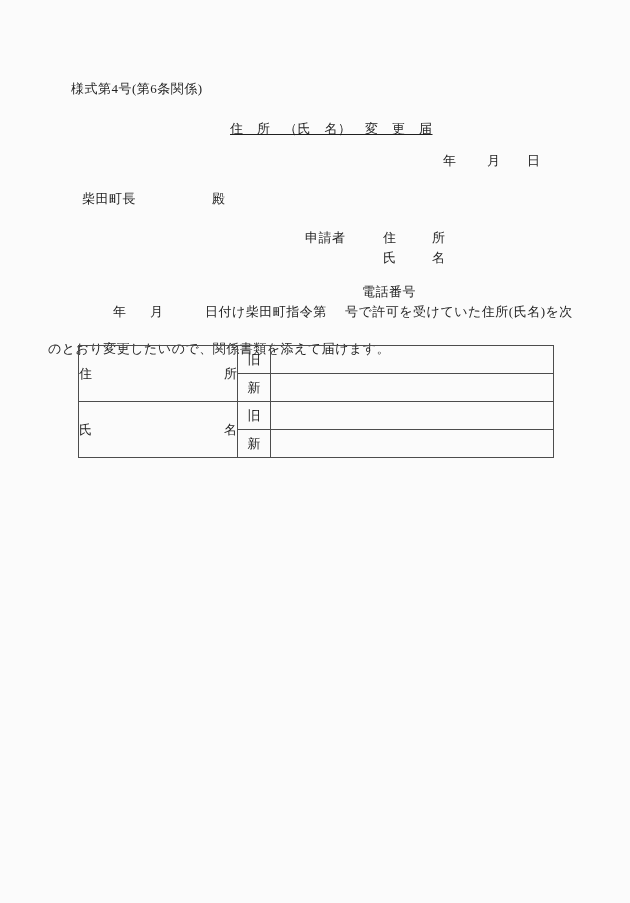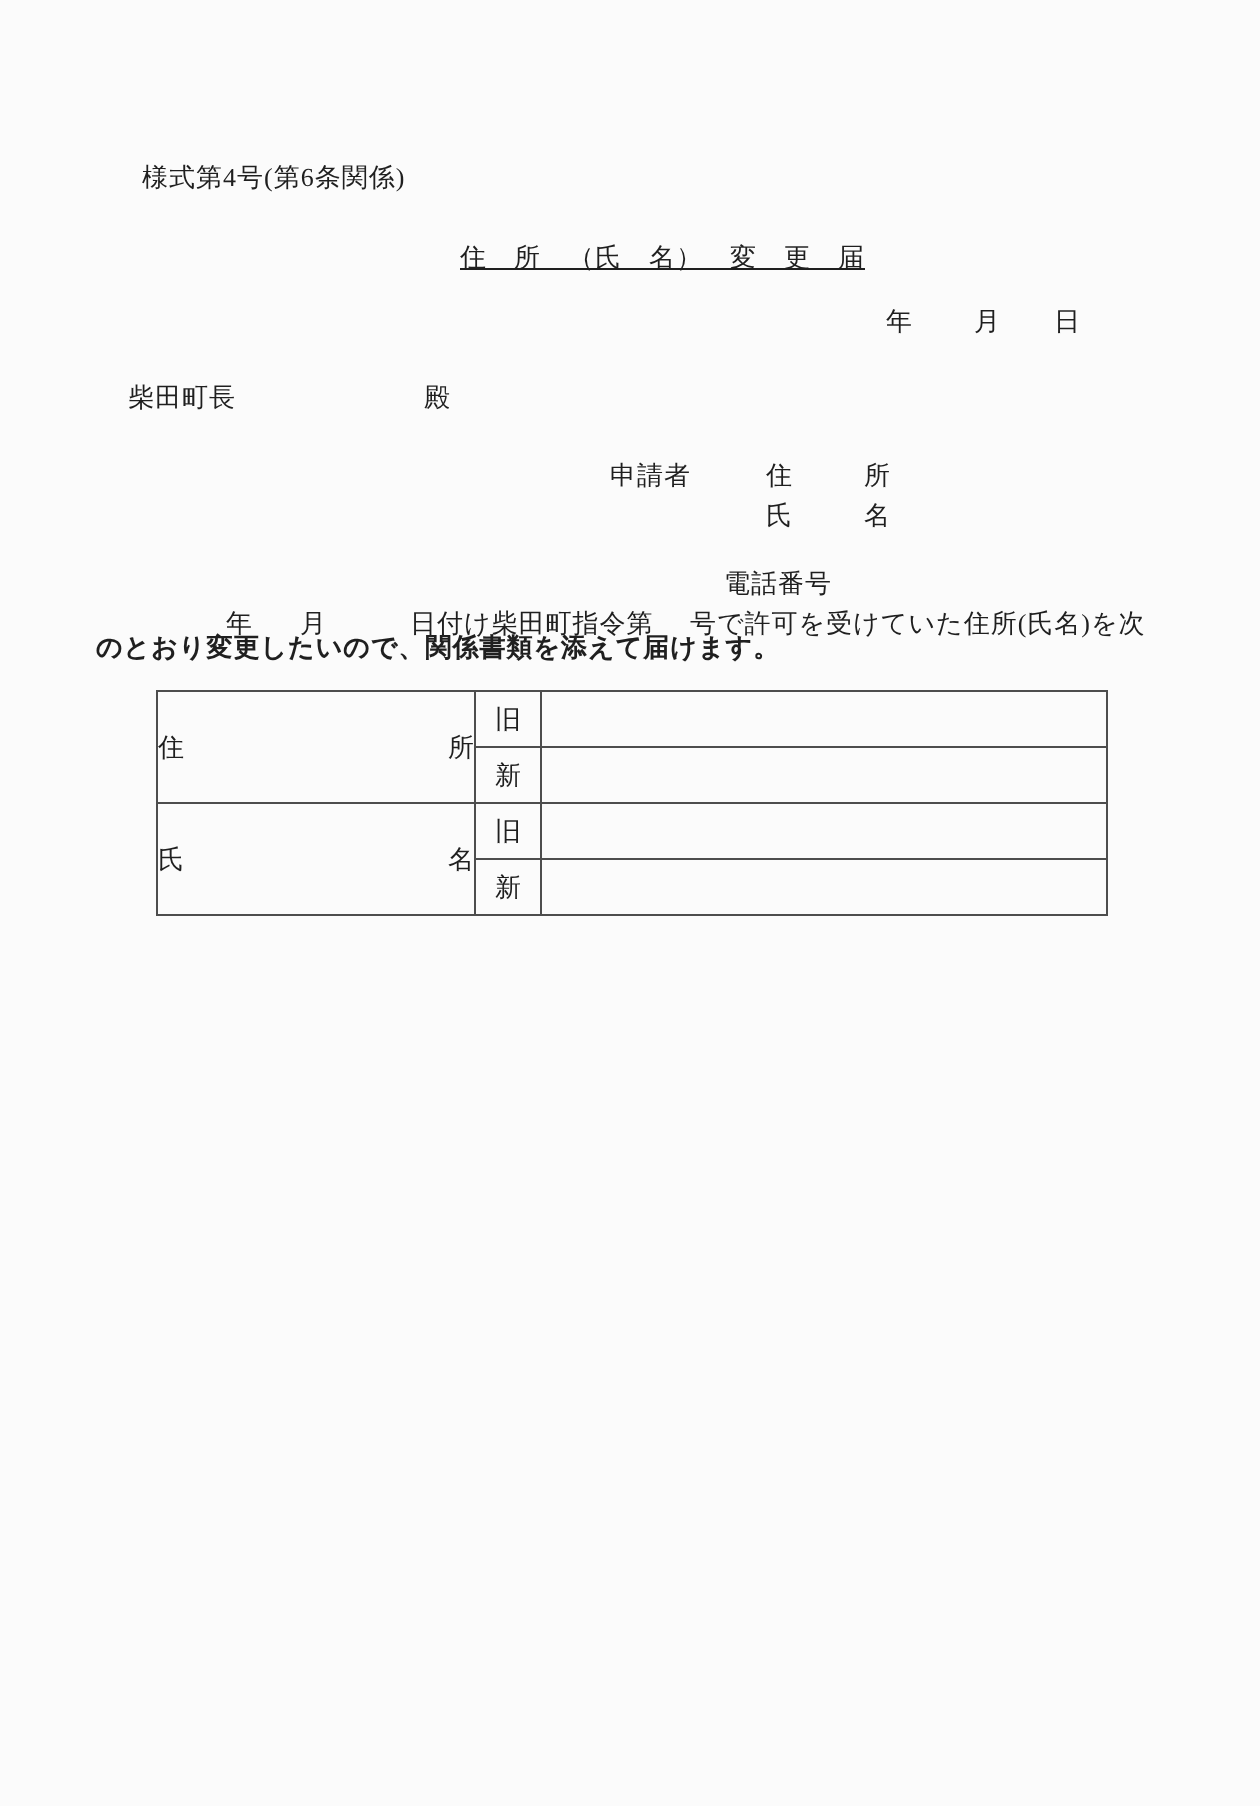--- a/index.html
+++ b/index.html
@@ -54,39 +54,39 @@
 
   <div class="abs" style="left:230px; top:121px;text-decoration:underline;">住　所　（氏　名）　変　更　届</div>
 
   <div>
     <span class="abs" style="left:443px; top:153px;">年</span>
     <span class="abs" style="left:487px; top:153px;">月</span>
     <span class="abs" style="left:527px; top:153px;">日</span>
   </div>
 
   <div>
-    <span class="abs" style="left:64px; top:191px;">柴田町長</span>
+    <span class="abs" style="left:82px; top:191px;">柴田町長</span>
     <span class="abs" style="left:212px; top:191px;">殿</span>
   </div>
 
   <div>
     <span class="abs" style="left:305px; top:230px;font-family:Liberation Serif, serif;">申請者</span>
     <span class="abs" style="left:383px; top:230px;">住</span>
     <span class="abs" style="left:432px; top:230px;">所</span>
     <span class="abs" style="left:383px; top:250px;">氏</span>
     <span class="abs" style="left:432px; top:250px;">名</span>
     <span class="abs" style="left:362px; top:284px;">電話番号</span>
   </div>
 
   <div>
     <span class="abs" style="left:113px; top:304px;">年</span>
     <span class="abs" style="left:150px; top:304px;">月</span>
     <span class="abs" style="left:205px; top:304px;">日付け柴田町指令第</span>
     <span class="abs" style="left:345px; top:304px;">号で許可を受けていた住所(氏名)を次</span>
-    <span class="abs" style="left:48px; top:316px;font-weight:bold;">のとおり変更したいので、関係書類を添えて届けます。</span>
+    <span class="abs" style="left:48px; top:341px;">のとおり変更したいので、関係書類を添えて届けます。</span>
   </div>
 
   <table class="change">
     <colgroup>
       <col style="width:159px">
       <col style="width:33px">
       <col style="width:283px">
     </colgroup>
     <tbody>
       <tr>

